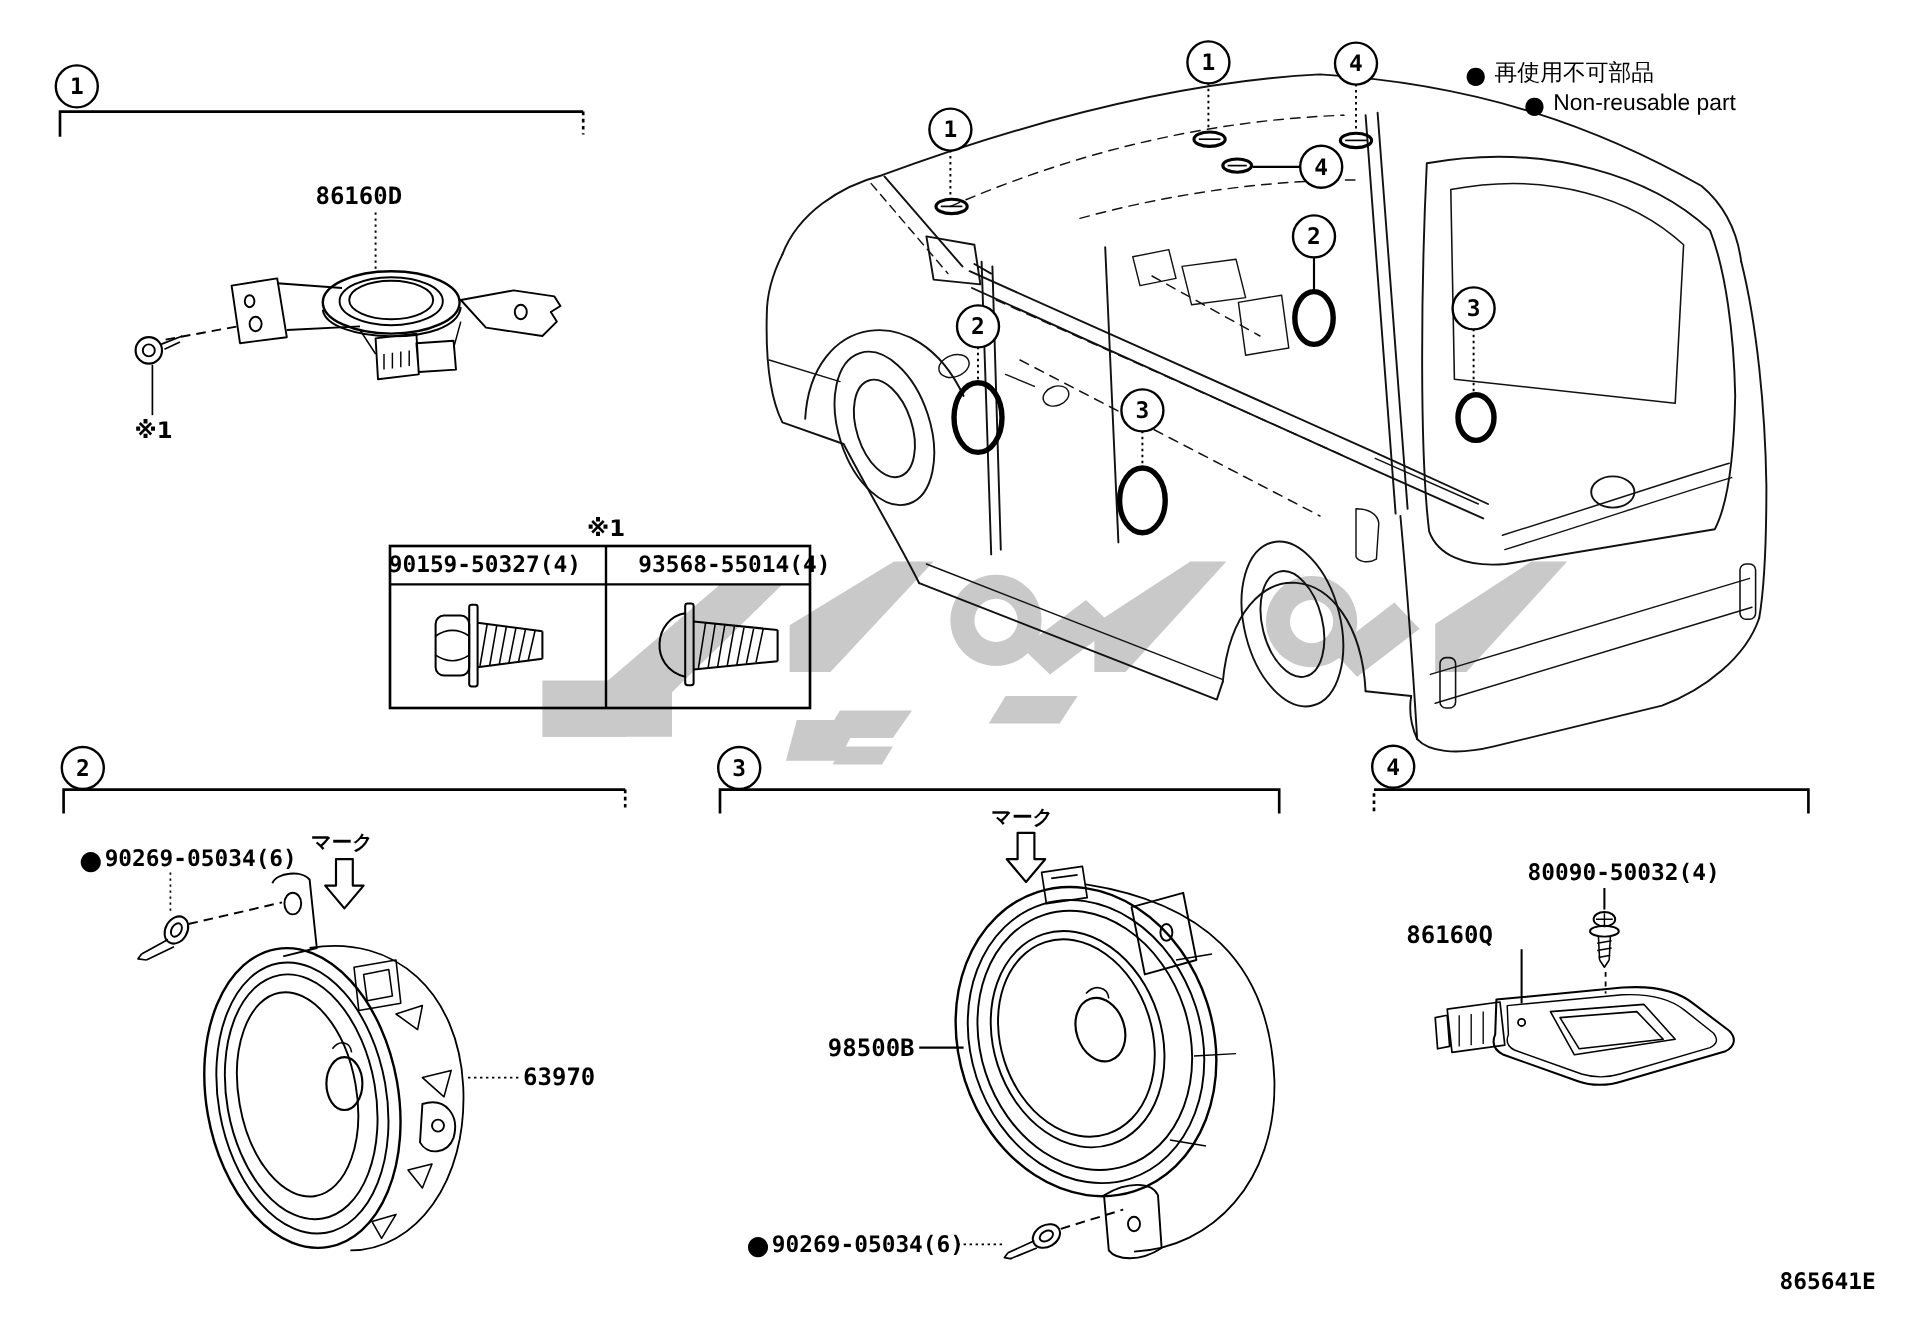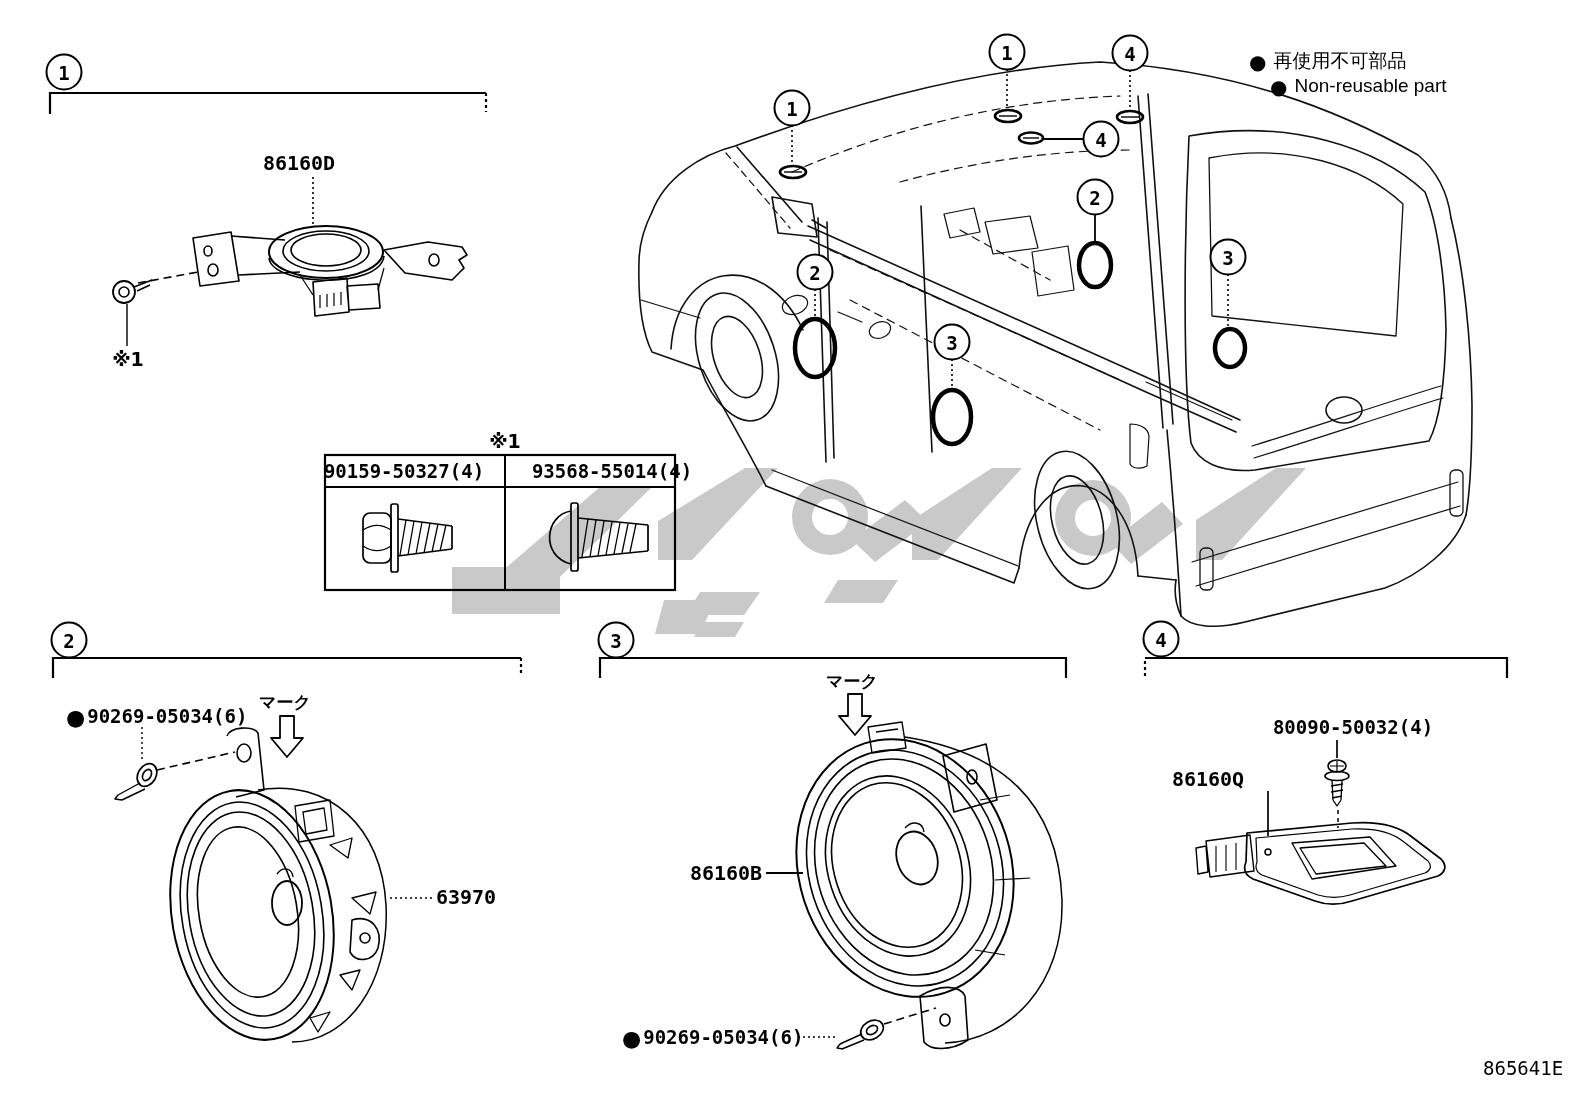--- a/index.html
+++ b/index.html
@@ -10,21 +10,21 @@
   .ctr{transform:translate(-50%,-50%);}
   .co{position:absolute;width:33px;height:33px;border:2.5px solid #000;border-radius:50%;
       background:#fff;display:flex;align-items:center;justify-content:center;
       font-size:19px;font-weight:700;transform:translate(-50%,-50%);}
   .bullet{font-family:"DejaVu Sans", sans-serif;font-size:22px;vertical-align:-2px;padding-right:2px;}
   .legend-row{position:absolute;white-space:nowrap;font-family:"Liberation Sans", sans-serif;
       font-size:19px;font-weight:400;}
   .legend-row .bullet{font-size:20px;padding-right:7px;}
   .jp{font-family:"DejaVu Sans", sans-serif;}
   .small{font-size:19px;}
-  .code{font-weight:400;font-size:19px;}
+  .code{font-weight:700;font-size:19px;}
 </style>
 </head>
 <body>
 
 <div id="page">
 
 <svg width="1592" height="1099" viewBox="0 0 1592 1099">
 
   <g fill="#c9c9c9" stroke="none">
     <polygon points="600,487 652,487 522,614 452,614"></polygon>
@@ -301,42 +301,42 @@
   <div class="co" style="left:815px;top:272px">
       <span>2</span>
     </div>
   <div class="co" style="left:952px;top:342px">
       <span>3</span>
     </div>
   <div class="co" style="left:1228px;top:257px">
       <span>3</span>
     </div>
 
-  <div class="legend-row" style="left:1249px;top:48px">
+  <div class="legend-row" style="left:1221px;top:48px">
     <span class="bullet">●</span><span class="jp">再使用不可部品</span>
   </div>
   <div class="legend-row" style="left:1270px;top:75px">
     <span class="bullet">●</span><span>Non-reusable part</span>
   </div>
 
   <div class="lbl ctr" style="left:299px;top:163px">86160D</div>
   <div class="lbl ctr jp" style="left:128px;top:359px;font-size:19px">※1</div>
 
   <div class="lbl ctr jp" style="left:505px;top:441px;font-size:19px">※1</div>
   <div class="lbl ctr small" style="left:404px;top:471px">90159-50327(4)</div>
   <div class="lbl ctr small" style="left:612px;top:471px">93568-55014(4)</div>
 
   <div class="lbl small" style="left:66px;top:705px">
     <span class="bullet">●</span><span>90269-05034(6)</span>
   </div>
   <div class="lbl ctr jp" style="left:285px;top:702px;font-size:17px">マーク</div>
   <div class="lbl ctr" style="left:466px;top:897px">63970</div>
 
   <div class="lbl ctr jp" style="left:852px;top:681px;font-size:17px">マーク</div>
-  <div class="lbl ctr" style="left:726px;top:873px">86160B</div>
+  <div class="lbl ctr" style="left:726px;top:873px">98500B</div>
   <div class="lbl small" style="left:622px;top:1026px">
     <span class="bullet">●</span><span>90269-05034(6)</span>
   </div>
 
   <div class="lbl ctr small" style="left:1353px;top:727px">80090-50032(4)</div>
   <div class="lbl ctr" style="left:1208px;top:779px">86160Q</div>
 
   <div class="lbl code" style="left:1483px;top:1057px">865641E</div>
 </div>
 

